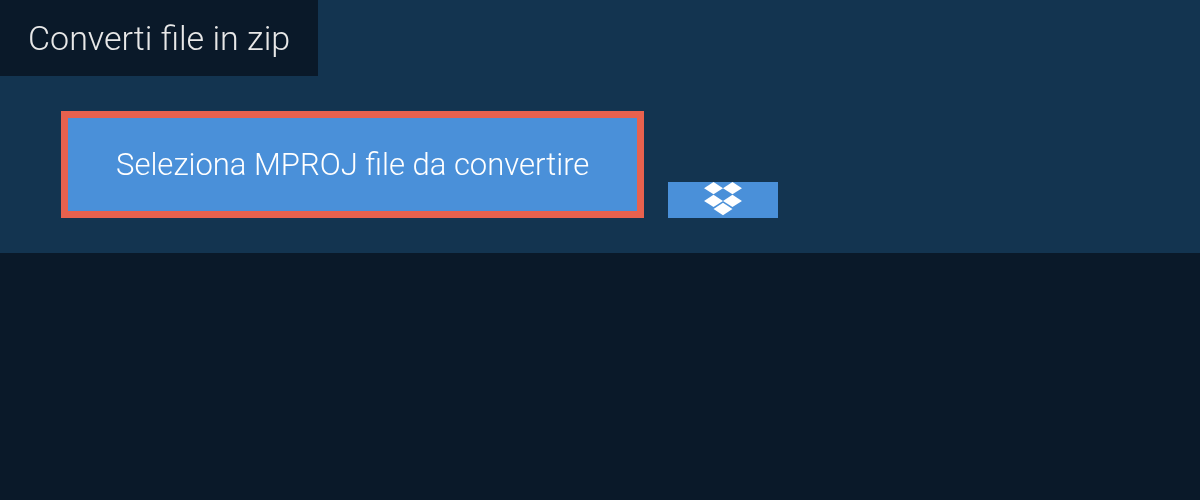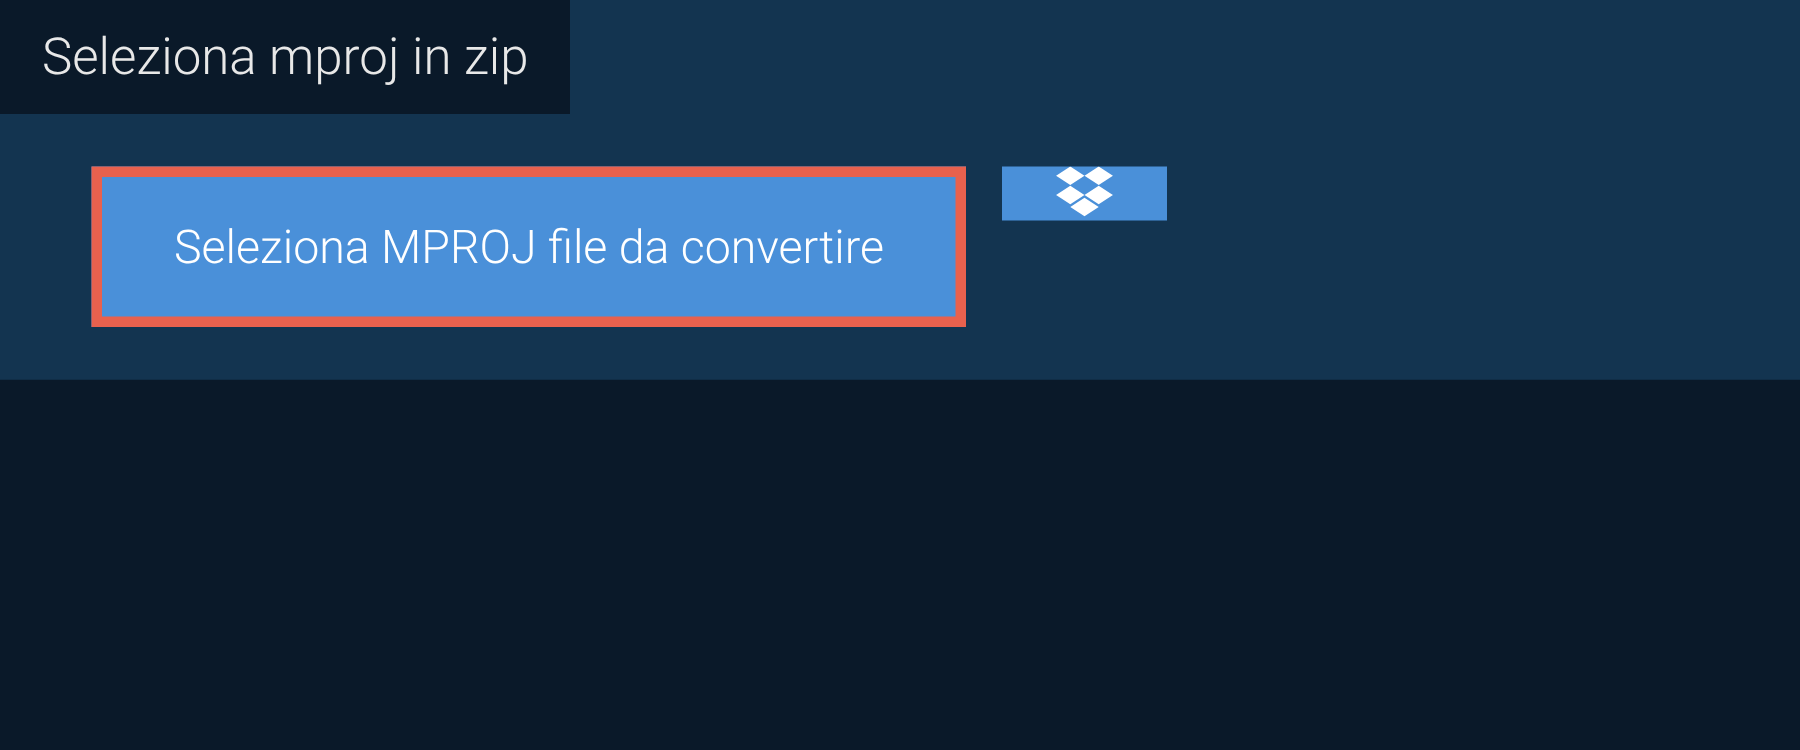--- a/index.html
+++ b/index.html
@@ -26,21 +26,21 @@
       font-size: 34px;
       font-weight: 300;
     }
     .content-area {
       background-color: #133450;
       padding: 35px 25px;
     }
     .button-row {
       display: flex;
       gap: 24px;
-      align-items: flex-start;
+      align-items: flex-end;
       padding-left: 36px;
     }
     .select-file-button {
       background-color: #4a90d9;
       border: 7px solid #e8614e;
       color: #ffffff;
       font-size: 31px;
       font-weight: 300;
       padding: 28px 48px;
       cursor: pointer;
@@ -60,21 +60,21 @@
     .dropbox-icon {
       width: 38px;
       height: 36px;
     }
   </style>
 </head>
 <body>
 
 <div class="container">
   <div class="tab-header">
-    <span>Seleziona mproj in zip</span>
+    <span>Converti file in zip</span>
   </div>
   <div class="content-area">
     <div class="button-row">
       <div class="select-file-button">
         <span>Seleziona MPROJ file da convertire</span>
       </div>
       <div class="dropbox-button">
         <svg class="dropbox-icon" viewBox="0 0 40 38" fill="#ffffff">
           <path d="M10 0 L20 6.5 L10 13 L0 6.5 Z"></path>
           <path d="M30 0 L40 6.5 L30 13 L20 6.5 Z"></path>

